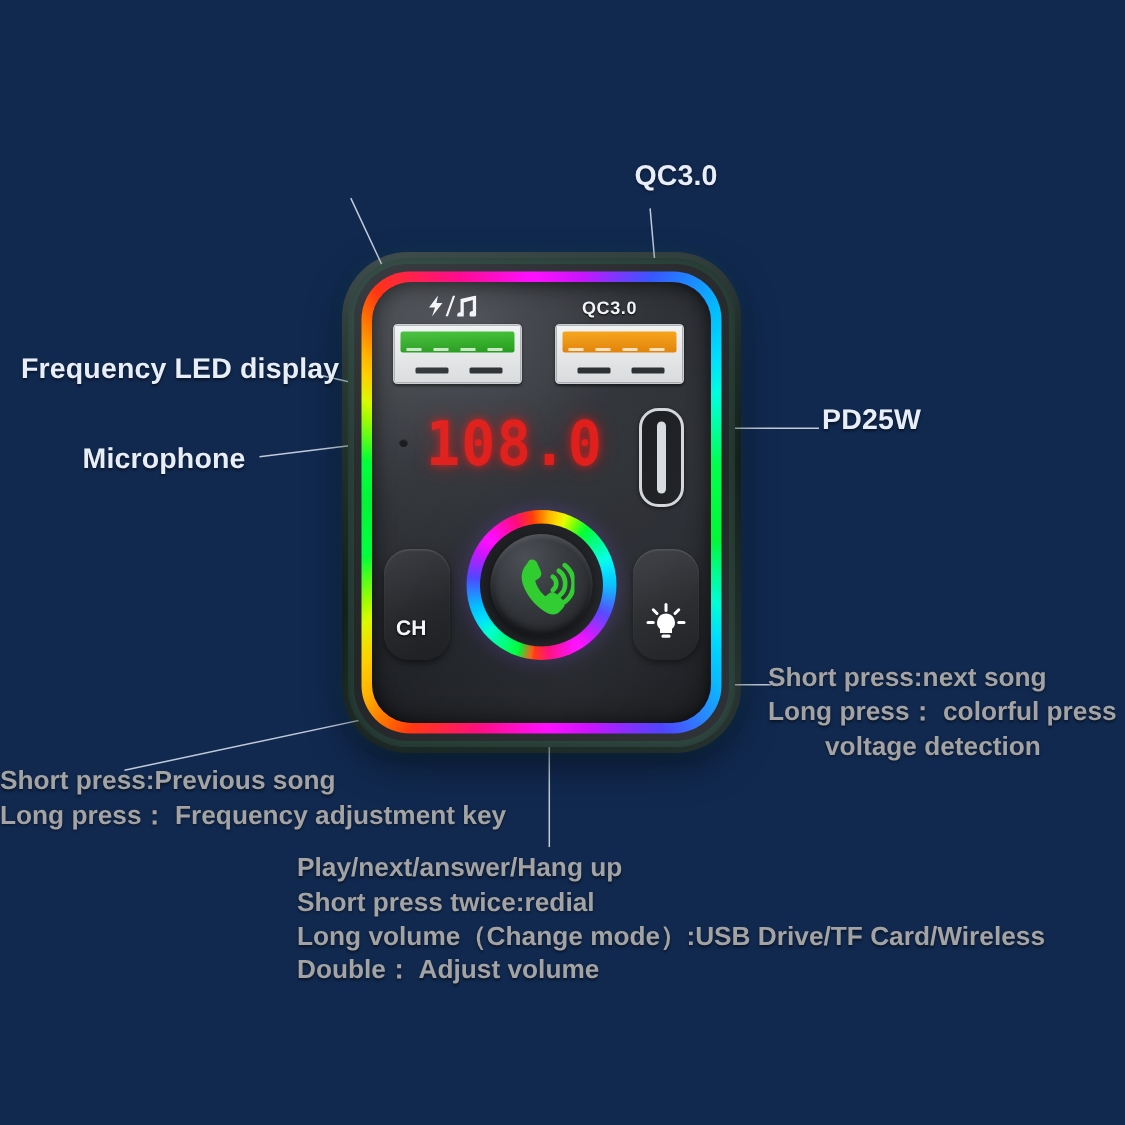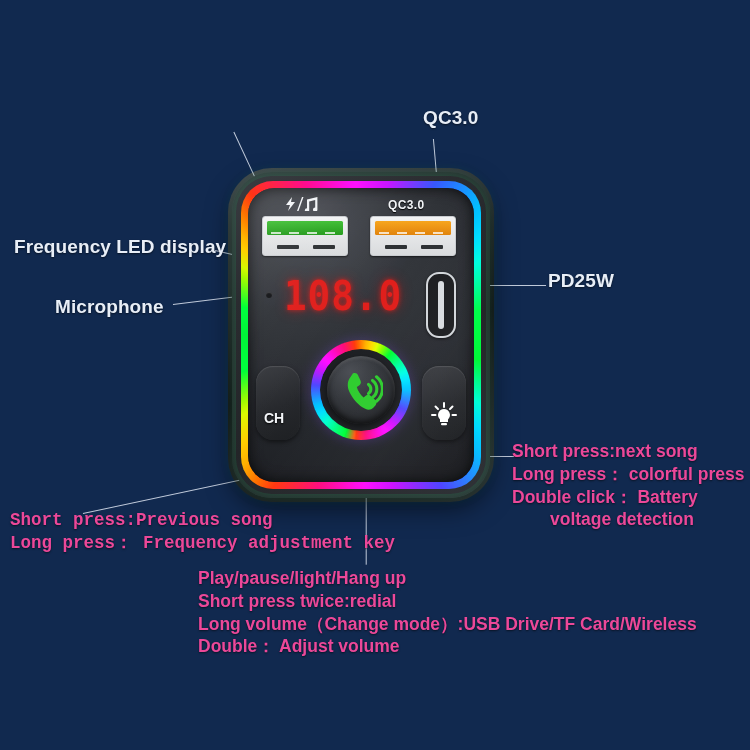--- a/index.html
+++ b/index.html
@@ -23,29 +23,29 @@
     line-height:1.18;
   }
   .lbl-usb31   {left:184px; top:107px; font-size:19px;}
   .lbl-qc30    {left:423px; top:107px; font-size:19px;}
   .lbl-freq    {left:14px;  top:236px; font-size:19px;}
   .lbl-mic     {left:55px;  top:296px; font-size:19px;}
   .lbl-pd25w   {left:548px; top:270px; font-size:19px;}
 
   .block{
     position:absolute;
-    color:#ec4899;
+    color:#a3a3a3;
     font-weight:bold;
     text-shadow:0 1px 2px rgba(0,0,0,.55);
     line-height:1.30;
     white-space:nowrap;
   }
   .blk-right {left:512px; top:440px; font-size:17.5px;}
   .blk-right .ln4{ padding-left:38px; }
-  .blk-left  {left:10px;   top:509px; font-size:17.5px;font-family:Liberation Mono, monospace;}
+  .blk-left  {left:0;   top:509px; font-size:17.5px;}
   .blk-bottom{left:198px; top:567px; font-size:17.5px;}
 
   
   .leader{position:absolute;background:#cfd8e6;transform-origin:0 50%;height:1.4px;opacity:.92;}
   .dot{position:absolute;width:9px;height:9px;border-radius:50%;background:#fff;
        box-shadow:0 0 2px rgba(0,0,0,.6);}
   .sq{position:absolute;width:7px;height:7px;background:#fff;}
 
   
   #device{
@@ -331,29 +331,28 @@
   </div>
 
   <div class="label lbl-qc30">QC3.0</div>
   <div class="label lbl-freq">Frequency LED display</div>
   <div class="label lbl-mic">Microphone</div>
   <div class="label lbl-pd25w">PD25W</div>
 
   <div class="block blk-right">
     <div>Short press:next song</div>
     <div>Long press：  colorful press</div>
-    <div>Double click：  Battery</div>
     <div class="ln4">voltage detection</div>
   </div>
 
   <div class="block blk-left">
     <div>Short press:Previous song</div>
     <div>Long press：  Frequency adjustment key</div>
   </div>
 
   <div class="block blk-bottom">
-    <div>Play/pause/light/Hang up</div>
+    <div>Play/next/answer/Hang up</div>
     <div>Short press twice:redial</div>
     <div>Long volume（Change mode）:USB Drive/TF Card/Wireless</div>
     <div>Double：  Adjust volume</div>
   </div>
 
 </div>
 
 </body></html>

